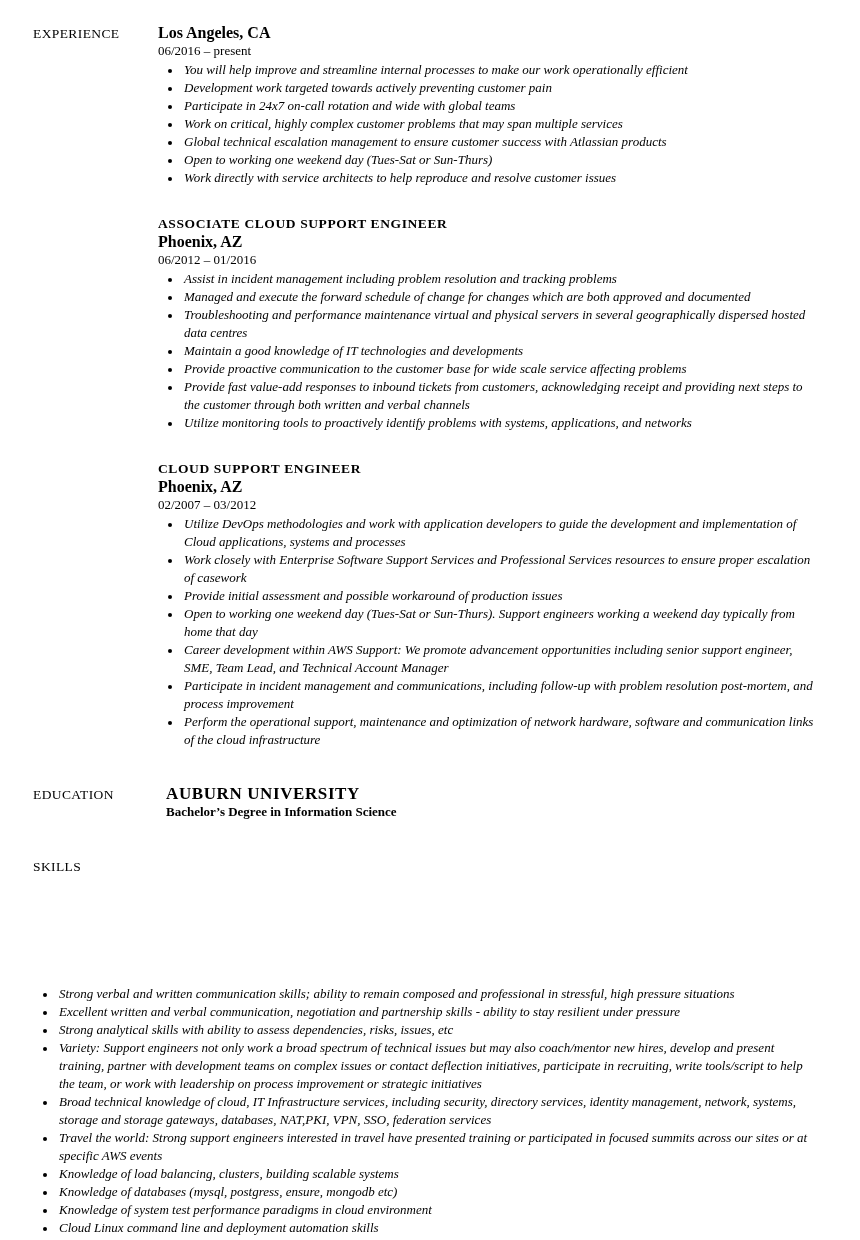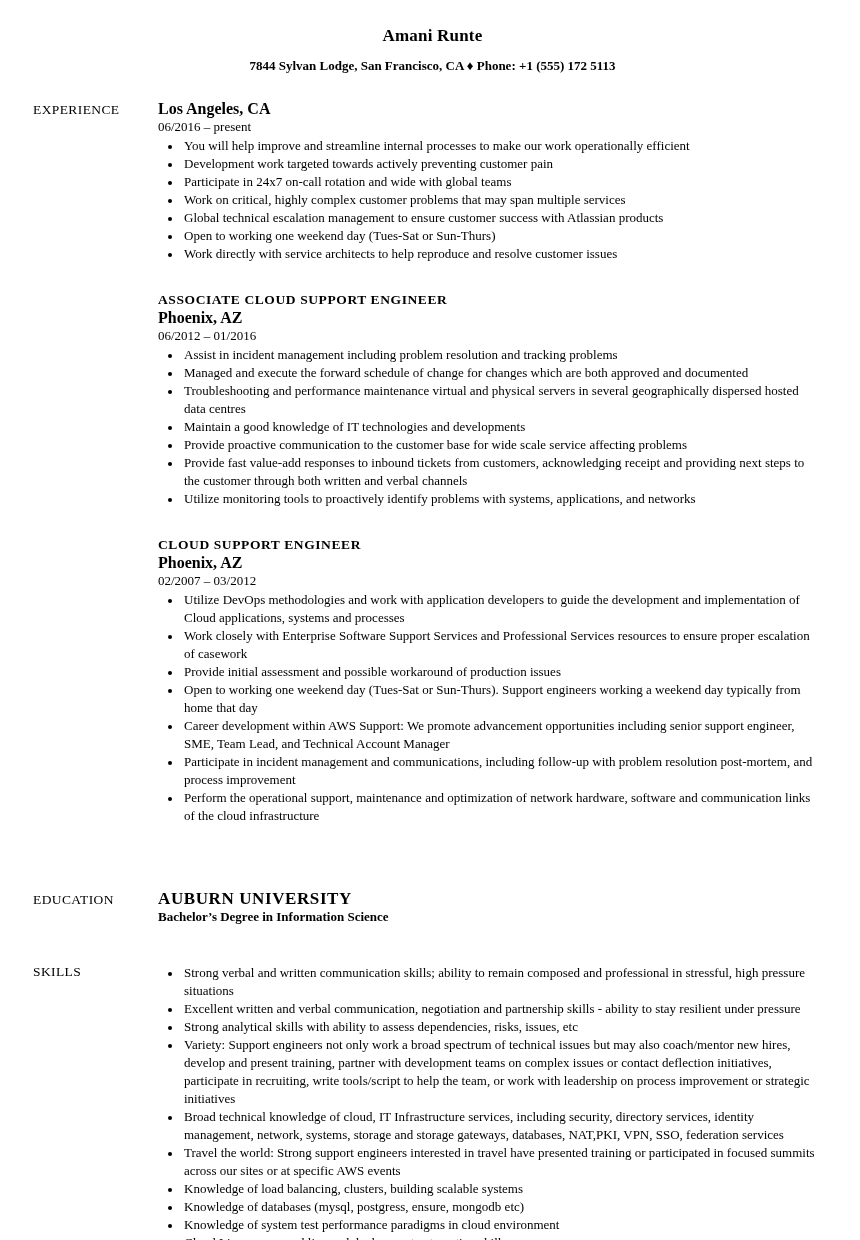--- a/index.html
+++ b/index.html
@@ -50,51 +50,48 @@
     line-height: 18px;
   }
   .job-dates {
     font-size: 13px;
     line-height: 17px;
   }
   ul.bullets {
     margin: 2px 12px 0 0;
     padding: 0 0 0 24px;
     list-style: disc outside;
+    font-style: italic;
   }
   ul.bullets li {
     font-size: 13px;
     line-height: 18px;
     padding-left: 2px;
   }
   ul.bullets li::marker { font-size: 12px; }
 
-  .section-education { margin-top: 65px; }
+  .section-education { margin-top: 36px; gap: 8px; }
   .school {
     font-size: 17px;
     font-weight: bold;
     letter-spacing: 0.6px;
     line-height: 18px;
   }
   .degree {
     font-size: 13px;
     font-weight: bold;
     line-height: 18px;
   }
-  .section-skills { margin-top: 36px; }
+  .section-skills { margin-top: 36px; flex-direction: column; }
 </style>
 </head>
 <body>
 
 <div class="page">
 
-  <header>
-    <div class="name">Amani Runte</div>
-    <div class="contact">7844 Sylvan Lodge, San Francisco, CA ♦ Phone: +1 (555) 172 5113</div>
-  </header>
 
   <div class="section section-experience">
     <div class="section-label">EXPERIENCE</div>
     <div class="section-content">
         <div class="job">
           <div class="job-location">Los Angeles, CA</div>
           <div class="job-dates">06/2016 – present</div>
           <ul class="bullets">
             <li>You will help improve and streamline internal processes to make our work operationally efficient</li>
             <li>Development work targeted towards actively preventing customer pain</li>

